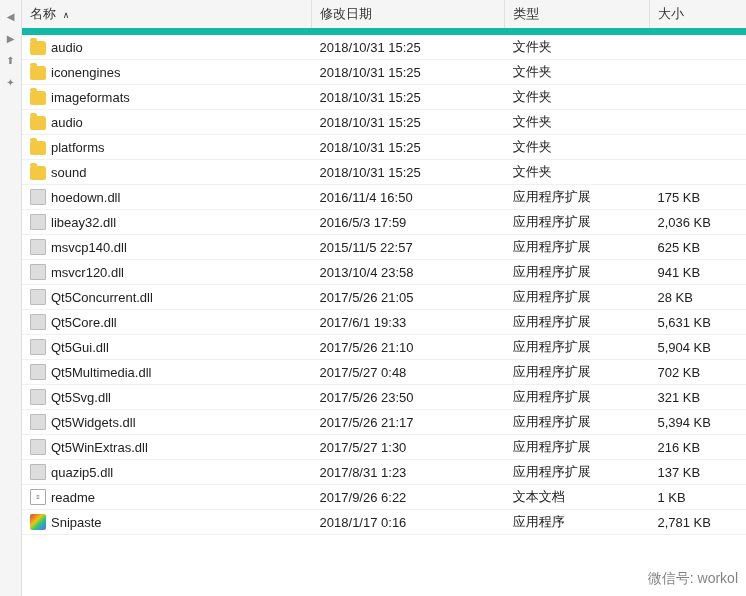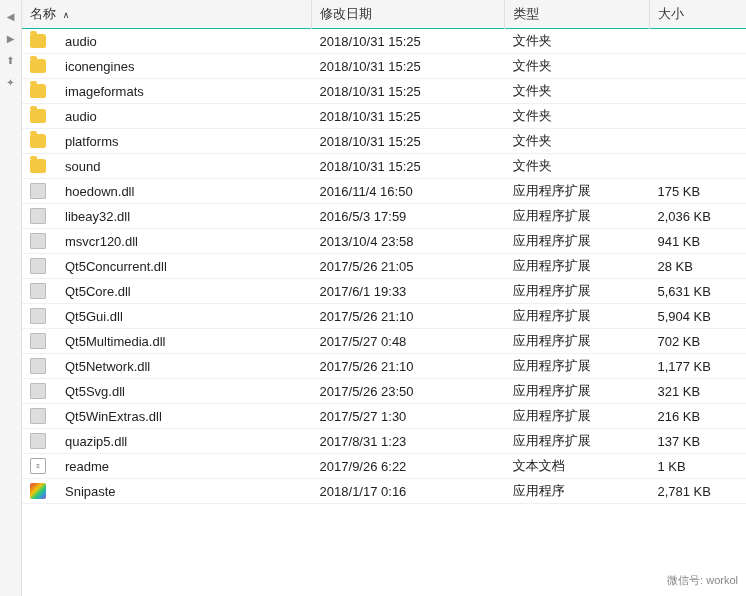--- a/index.html
+++ b/index.html
@@ -44,21 +44,21 @@
     .file-table {
       flex: 1;
       overflow-y: auto;
     }
     table {
       width: 100%;
       border-collapse: collapse;
     }
     thead tr {
       background: #f5f5f5;
-      border-bottom: 1px solid #14b8a6;
+      border-bottom: 7px solid #14b8a6;
       margin-top: 16px;
     }
     thead th {
       text-align: left;
       padding: 5px 8px;
       font-weight: normal;
       color: #333;
       border-right: 1px solid #e0e0e0;
       white-space: nowrap;
       user-select: none;
@@ -68,22 +68,22 @@
     tbody tr {
       border-bottom: 1px solid #f0f0f0;
     }
     tbody td {
       padding: 3px 8px;
       white-space: nowrap;
       color: #222;
     }
     .name-cell {
       display: flex;
-      align-items: center;
-      gap: 19px;
+      align-items: flex-end;
+      gap: 5px;
     }
     .folder-icon {
       width: 16px; height: 14px;
       background: #f5c842;
       border-radius: 2px 3px 2px 2px;
       position: relative;
       display: inline-block;
       flex-shrink: 0;
     }
     .folder-icon::before {
@@ -127,21 +127,21 @@
     }
     .sort-arrow {
       display: inline-block;
       margin-left: 3px;
       font-size: 9px;
     }
     .watermark {
       position: fixed;
       bottom: 8px;
       right: 8px;
-      font-size: 11px;
+      font-size: 14px;
       color: rgba(0,0,0,0.5);
       pointer-events: none;
     }
     .col-name { width: 240px; }
     .col-date { width: 160px; }
     .col-type { width: 120px; }
     .col-size { width: 80px; }
   </style>
 </head>
 <body>
@@ -261,20 +261,31 @@
                 </div>
               </td>
               <td class="col-date">2016/5/3 17:59</td>
               <td class="col-type">应用程序扩展</td>
               <td class="col-size">2,036 KB</td>
             </tr>
             <tr>
               <td class="col-name">
                 <div class="name-cell">
                   <span class="dll-icon"></span>
+                  <span>msvcp140.dll</span>
+                </div>
+              </td>
+              <td class="col-date">2015/11/5 22:57</td>
+              <td class="col-type">应用程序扩展</td>
+              <td class="col-size">625 KB</td>
+            </tr>
+            <tr>
+              <td class="col-name">
+                <div class="name-cell">
+                  <span class="dll-icon"></span>
                   <span>msvcr120.dll</span>
                 </div>
               </td>
               <td class="col-date">2013/10/4 23:58</td>
               <td class="col-type">应用程序扩展</td>
               <td class="col-size">941 KB</td>
             </tr>
             <tr>
               <td class="col-name">
                 <div class="name-cell">
@@ -316,37 +327,37 @@
                 </div>
               </td>
               <td class="col-date">2017/5/27 0:48</td>
               <td class="col-type">应用程序扩展</td>
               <td class="col-size">702 KB</td>
             </tr>
             <tr>
               <td class="col-name">
                 <div class="name-cell">
                   <span class="dll-icon"></span>
-                  <span>Qt5Network.dll</span>
-                </div>
-              </td>
-              <td class="col-date">2017/5/26 21:10</td>
-              <td class="col-type">应用程序扩展</td>
-              <td class="col-size">1,177 KB</td>
-            </tr>
-            <tr>
-              <td class="col-name">
-                <div class="name-cell">
-                  <span class="dll-icon"></span>
                   <span>Qt5Svg.dll</span>
                 </div>
               </td>
               <td class="col-date">2017/5/26 23:50</td>
               <td class="col-type">应用程序扩展</td>
               <td class="col-size">321 KB</td>
+            </tr>
+            <tr>
+              <td class="col-name">
+                <div class="name-cell">
+                  <span class="dll-icon"></span>
+                  <span>Qt5Widgets.dll</span>
+                </div>
+              </td>
+              <td class="col-date">2017/5/26 21:17</td>
+              <td class="col-type">应用程序扩展</td>
+              <td class="col-size">5,394 KB</td>
             </tr>
             <tr>
               <td class="col-name">
                 <div class="name-cell">
                   <span class="dll-icon"></span>
                   <span>Qt5WinExtras.dll</span>
                 </div>
               </td>
               <td class="col-date">2017/5/27 1:30</td>
               <td class="col-type">应用程序扩展</td>

